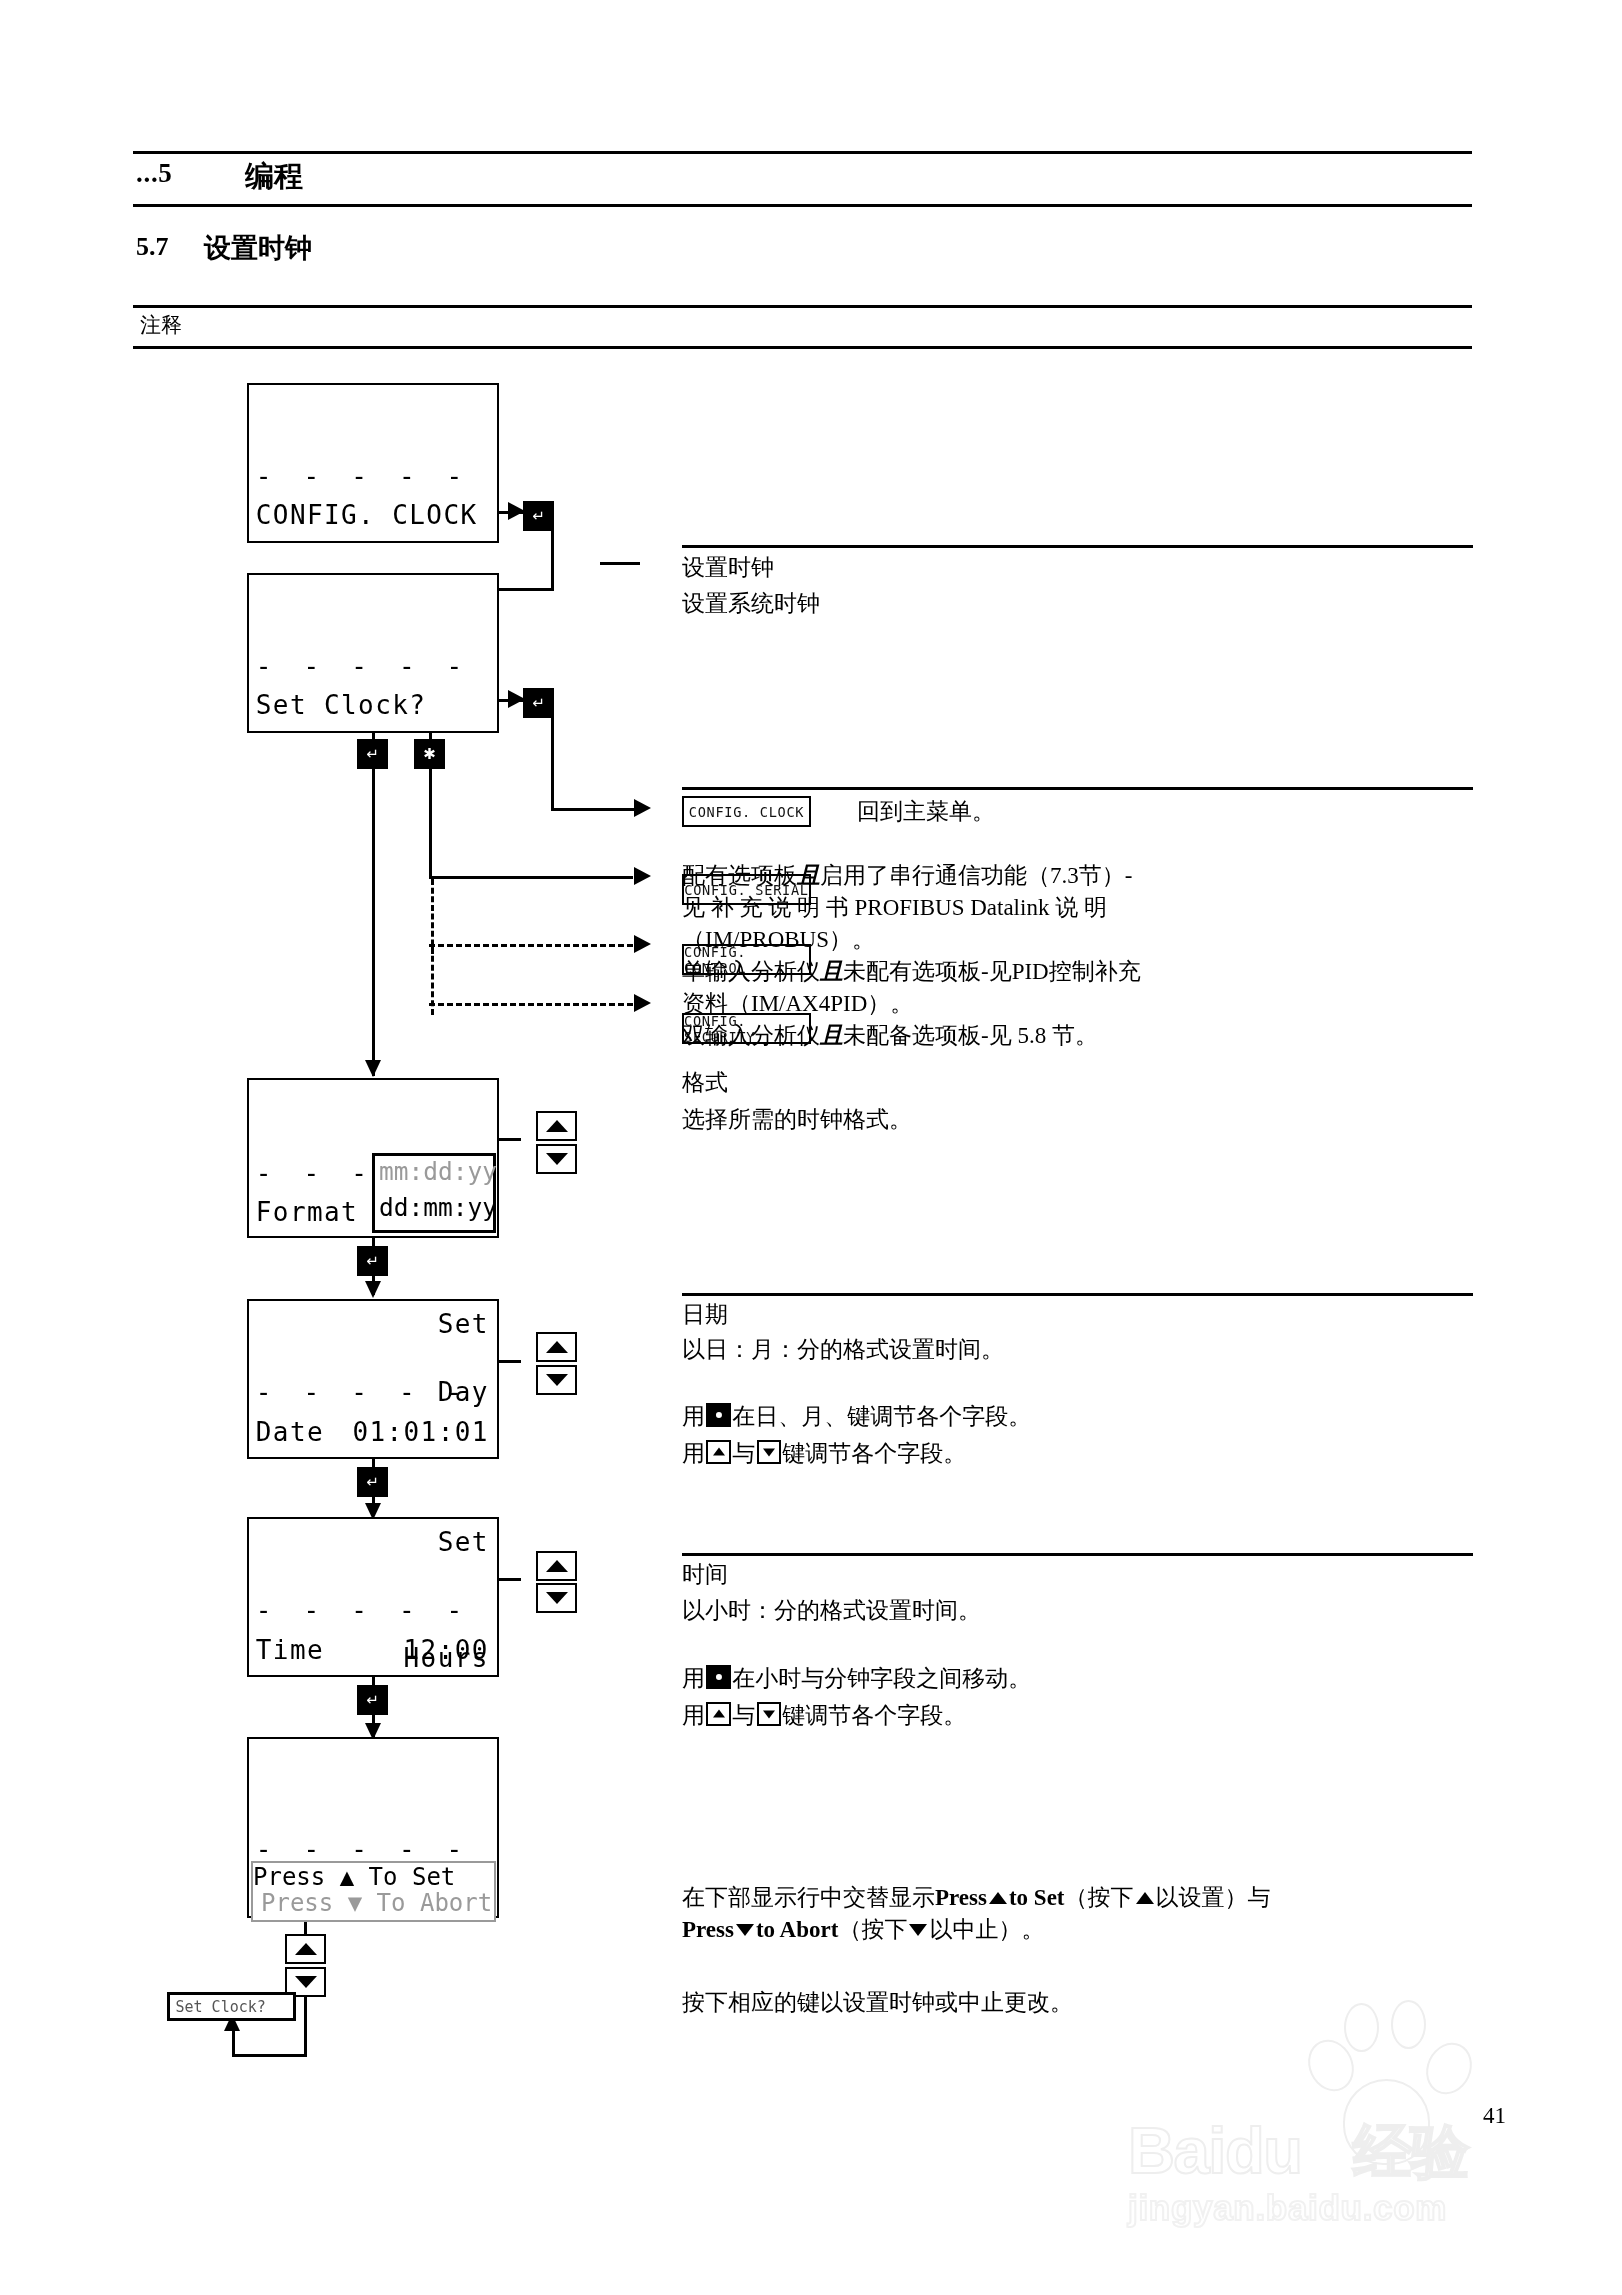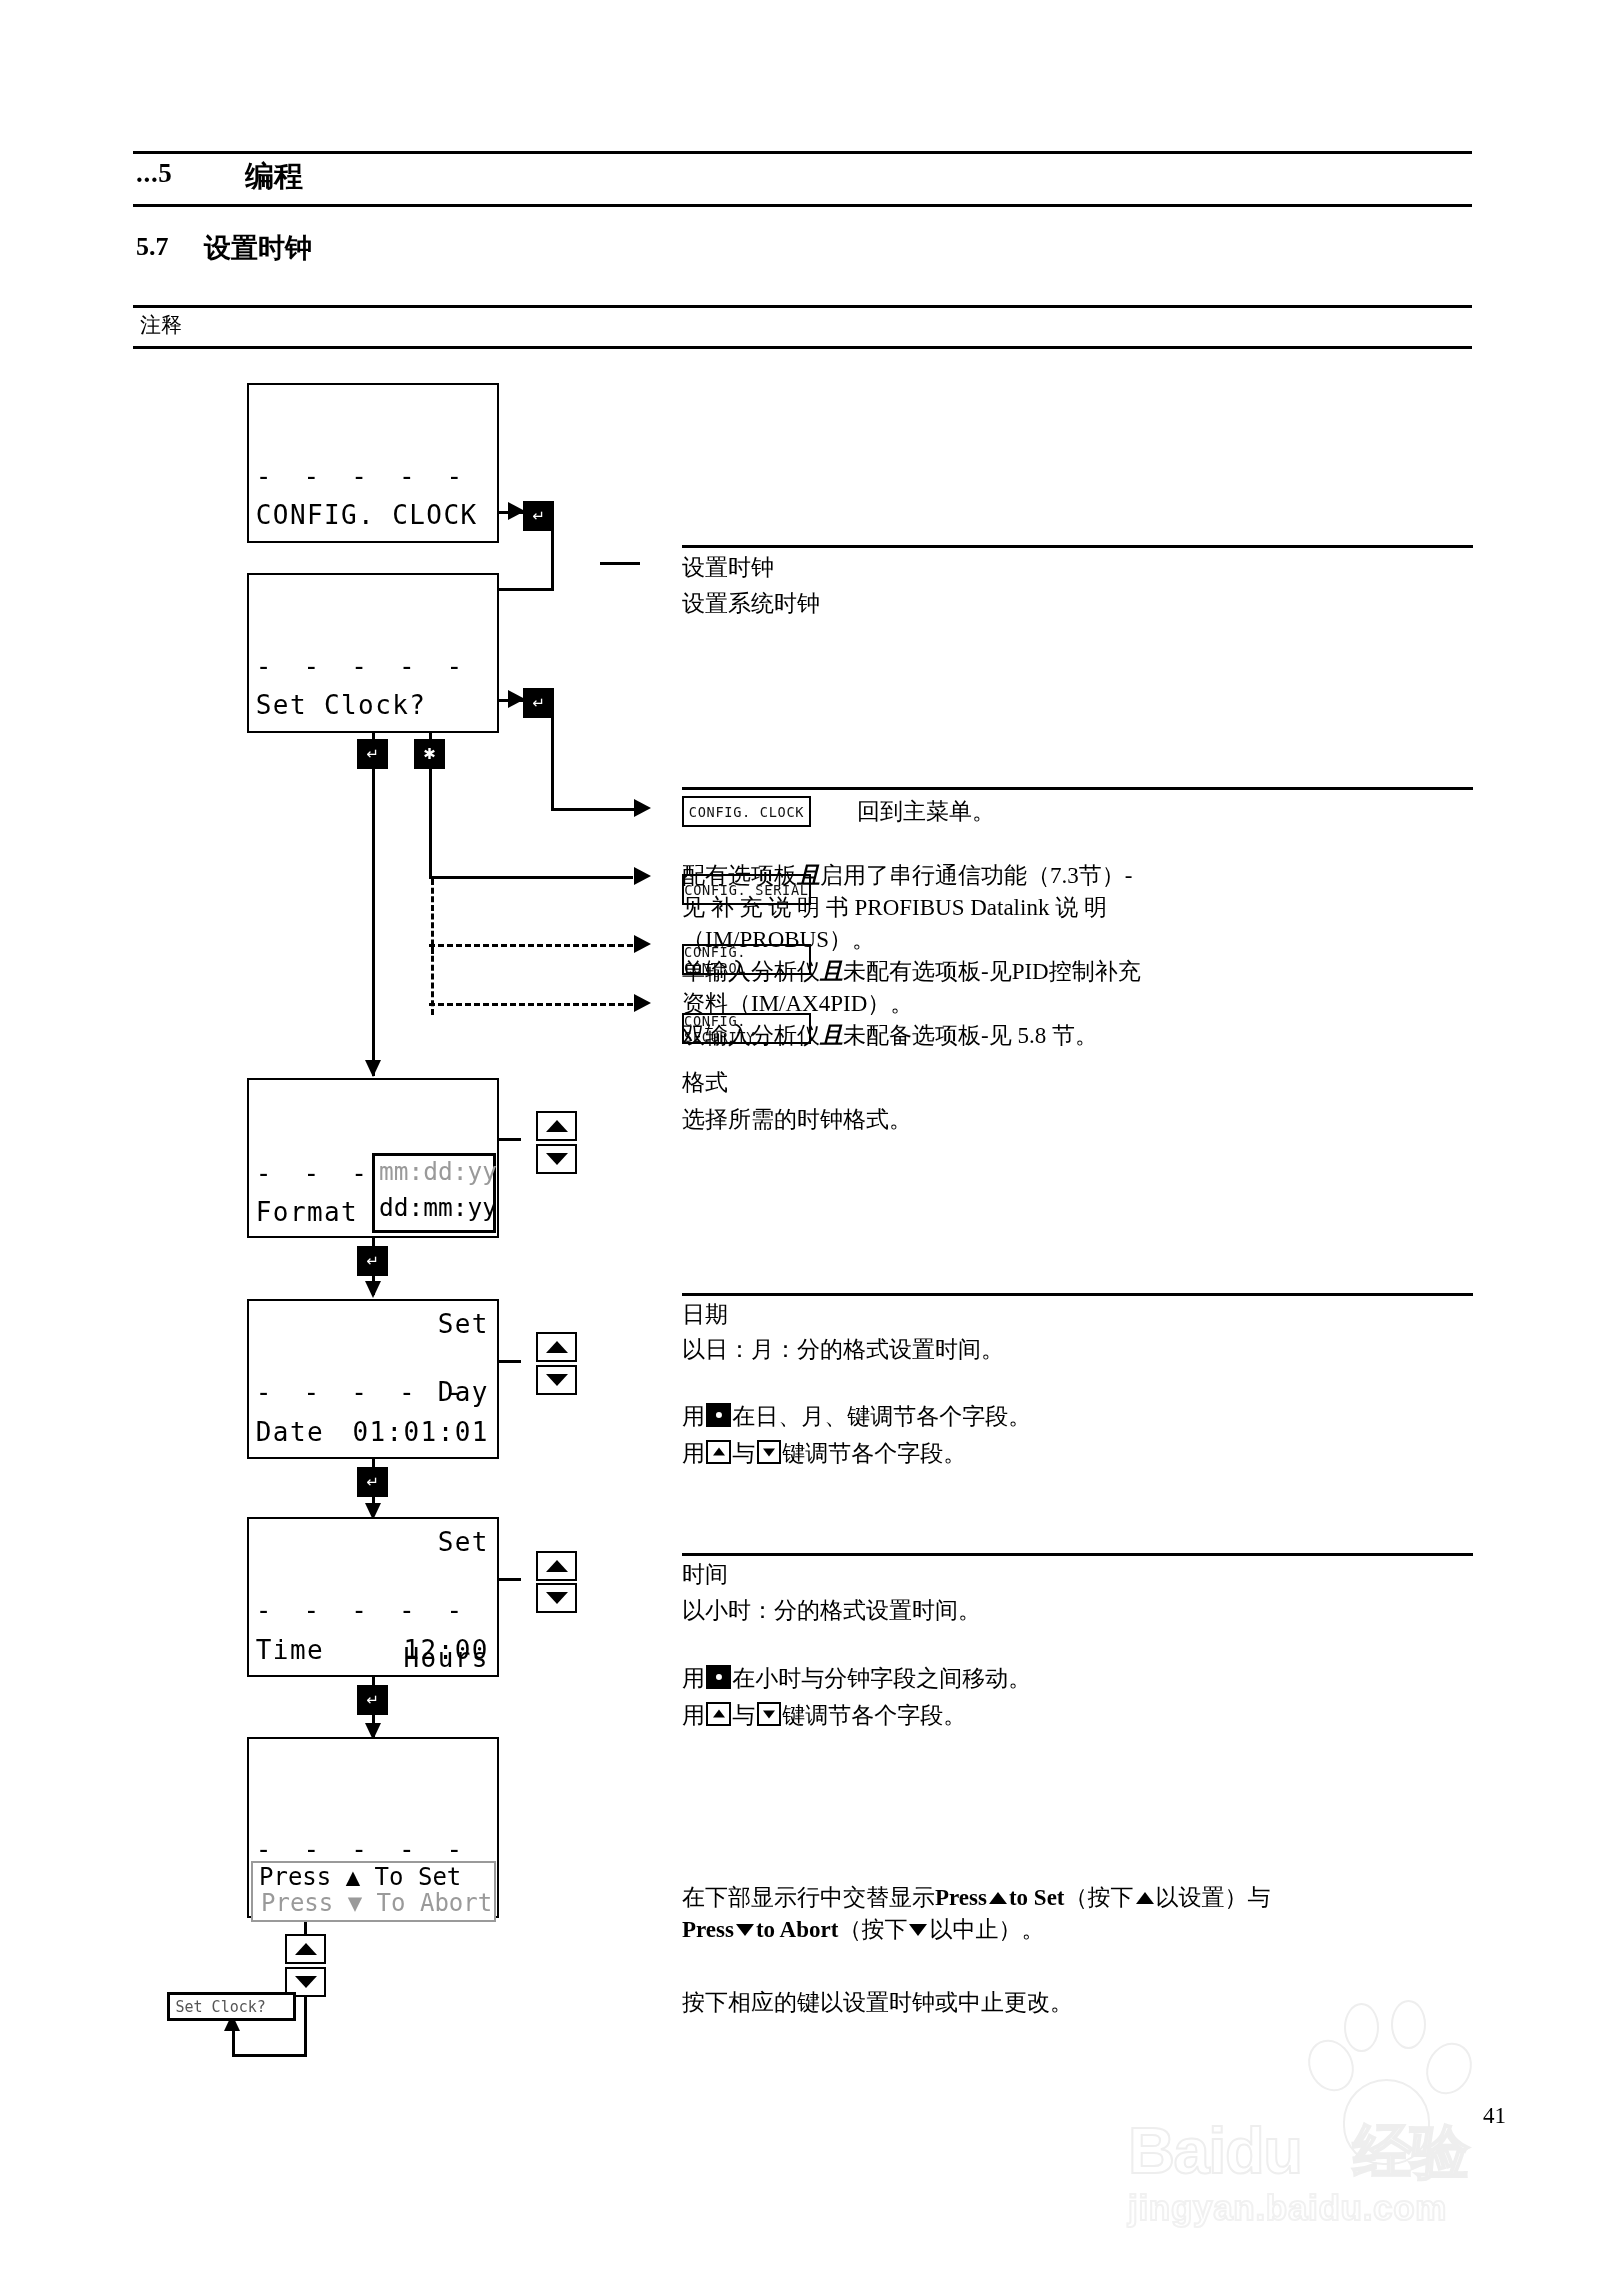--- a/index.html
+++ b/index.html
@@ -274,21 +274,21 @@
     <span>用</span><span class="ikey blk"><i class="ic"></i></span><span>在小时与分钟字段之间移动。</span>
   </div>
   <div class="desc-p" style="left:682px;top:1700px;">
     <span>用</span><span class="ikey"><i class="iu"></i></span><span>与</span><span class="ikey"><i class="id"></i></span><span>键调节各个字段。</span>
   </div>
 
   <div class="lcd" style="left:247px;top:1737px;width:252px;height:181px;">
     <div class="lcd-row lcd-dash" style="top:95px;">- - - - -</div>
   </div>
   <div style="position:absolute;left:251px;top:1861px;width:245px;height:33px;border:2px solid #9a9a9a;background:#fff;box-sizing:border-box;
-              font-family:'DejaVu Sans Mono','Liberation Mono',monospace;font-size:24px;color:#000;padding-left:6px;">Press ▲ To Set</div>
+              font-family:'DejaVu Sans Mono','Liberation Mono',monospace;font-size:24px;color:#000;padding-left:0;">Press ▲ To Set</div>
   <div style="position:absolute;left:251px;top:1889px;width:245px;height:33px;border:2px solid #9a9a9a;border-top:none;background:#fff;box-sizing:border-box;
               font-family:'DejaVu Sans Mono','Liberation Mono',monospace;font-size:24px;color:#9a9a9a;padding-left:8px;">Press ▼ To Abort</div>
 
   <div class="ln lnv" style="left:304px;top:1922px;height:15px;"></div>
   <div class="keybtn" style="left:285px;top:1934px;width:41px;height:30px;">
     <span class="tri-up"></span>
   </div>
   <div class="keybtn" style="left:285px;top:1967px;width:41px;height:30px;">
     <span class="tri-dn"></span>
   </div>

